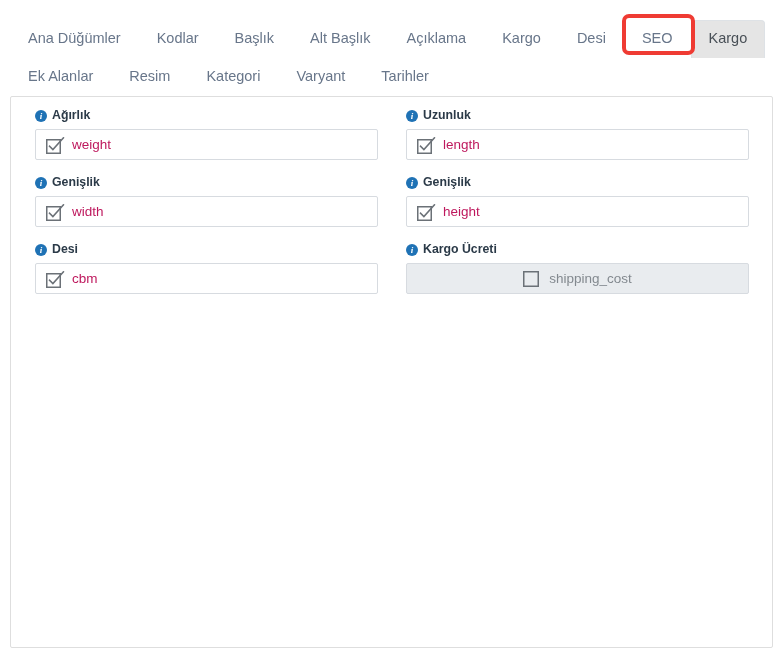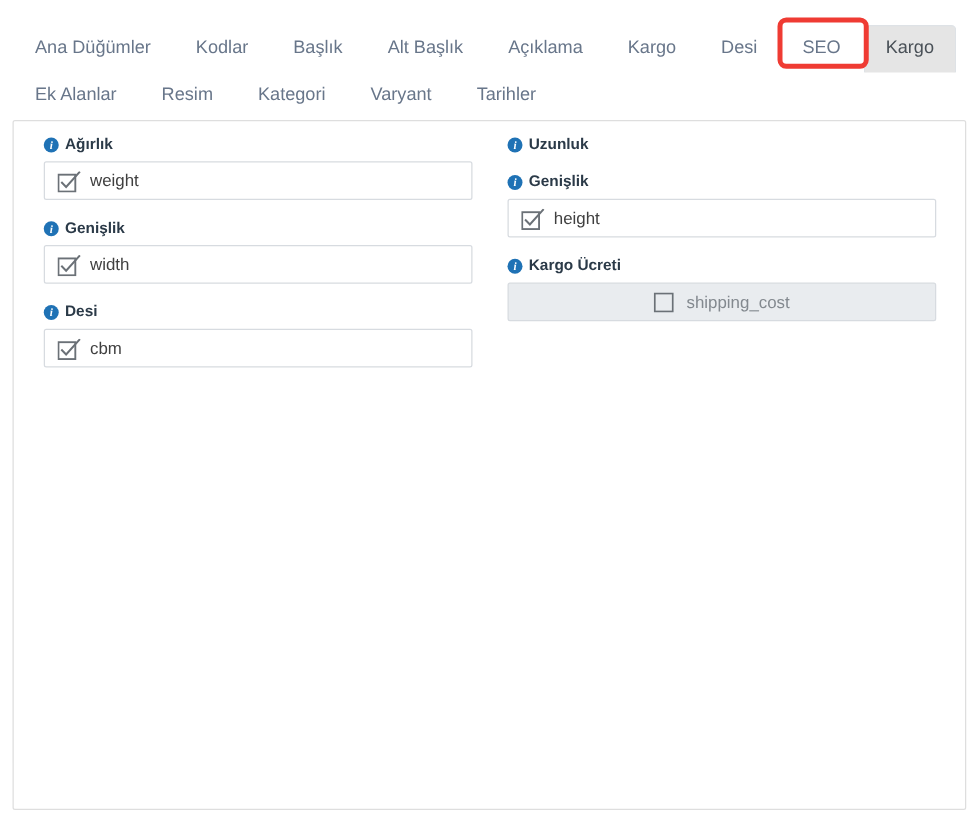--- a/index.html
+++ b/index.html
@@ -152,21 +152,21 @@
     position: relative;
     width: 15px;
     height: 15px;
     flex: 0 0 15px;
   }
   .cb svg { display: block; }
 
   .input-text {
     font-size: 13.5px;
     line-height: 16px;
-    color: #404040;
+    color: #be185d;
     white-space: nowrap;
   }
   .input-box.disabled .input-text { color: #83898f; }
 </style>
 </head>
 <body>
 
 <div class="page">
 
   <nav class="tabs">
@@ -242,20 +242,29 @@
                 <span class="input-text">cbm</span>
               </div>
             </div>
           </div>
         <div class="form-col" id="col-right">
             <div class="field-group">
               <div class="field-label">
                 <span class="info-icon">i</span>
                 <span>Uzunluk</span>
               </div>
+              <div class="input-box">
+                <span class="cb">
+                  <svg width="19" height="17" viewBox="0 0 19 17" xmlns="http://www.w3.org/2000/svg">
+                    <rect x="0.75" y="2.75" width="13.5" height="13.5" fill="none" stroke="#6b7177" stroke-width="1.5"></rect>
+                    <path d="M3.6 9.2 L6.9 12.6 L17.4 0.9" fill="none" stroke="#6b7177" stroke-width="1.6" stroke-linecap="square"></path>
+                  </svg>
+                </span>
+                <span class="input-text">length</span>
+              </div>
             </div>
             <div class="field-group">
               <div class="field-label">
                 <span class="info-icon">i</span>
                 <span>Genişlik</span>
               </div>
               <div class="input-box">
                 <span class="cb">
                   <svg width="19" height="17" viewBox="0 0 19 17" xmlns="http://www.w3.org/2000/svg">
                     <rect x="0.75" y="2.75" width="13.5" height="13.5" fill="none" stroke="#6b7177" stroke-width="1.5"></rect>

